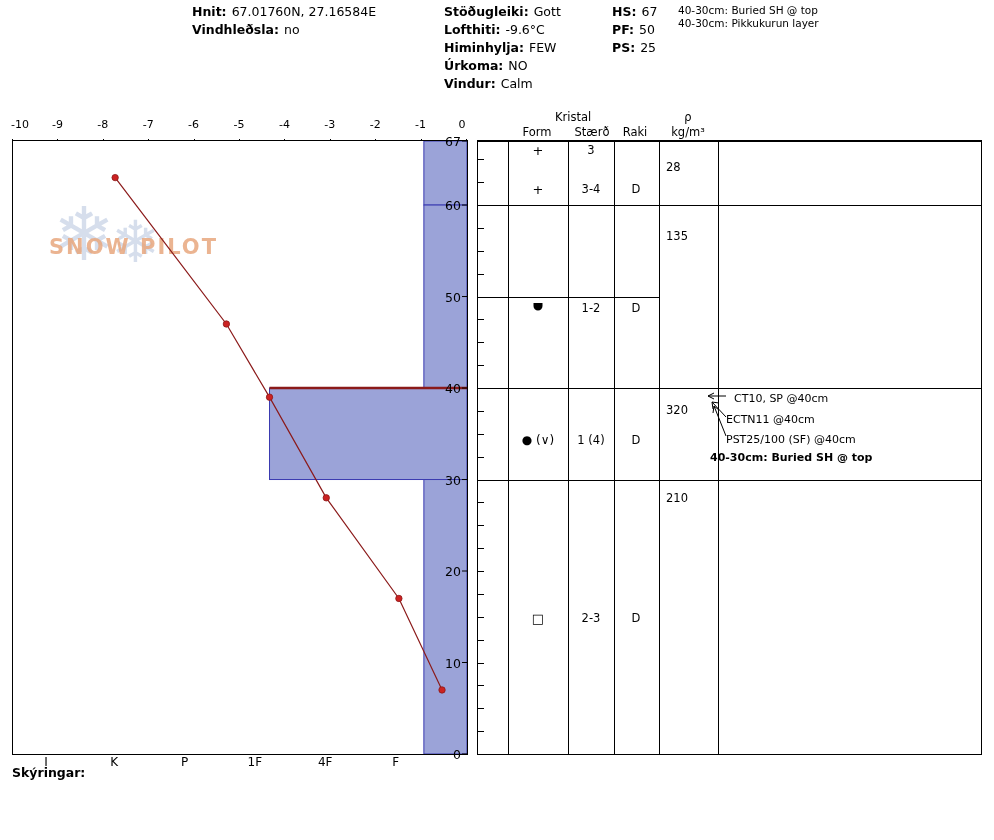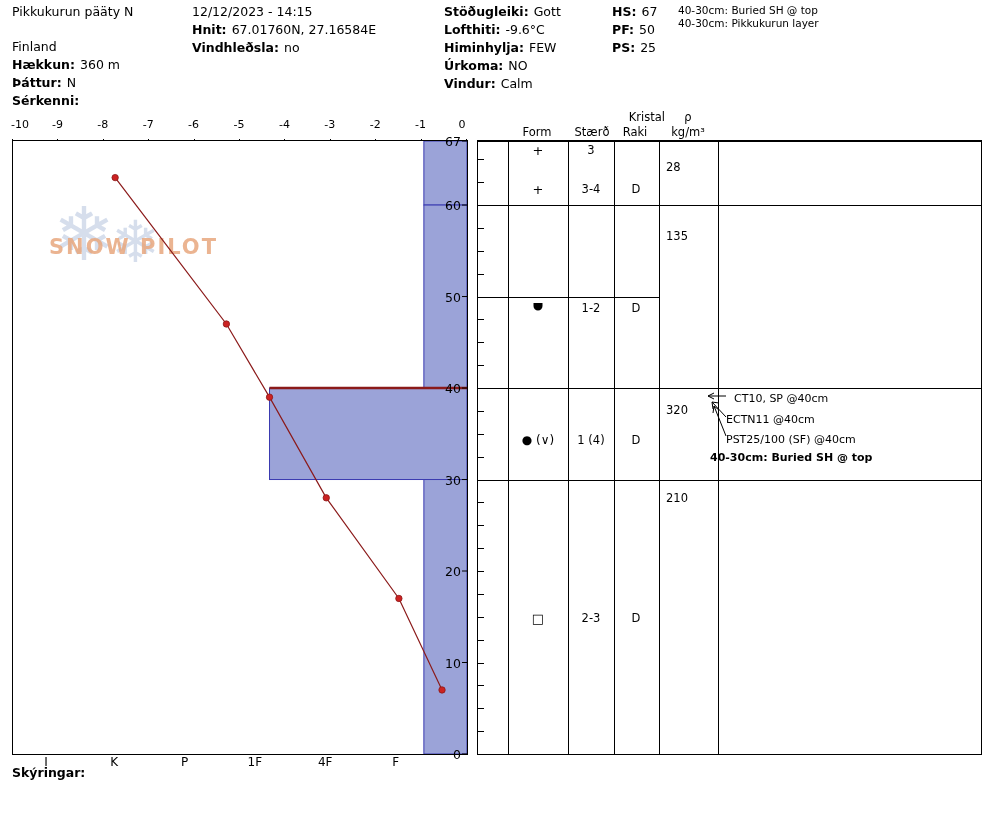--- a/index.html
+++ b/index.html
@@ -53,31 +53,22 @@
 
   .skyr{position:absolute;left:12px;top:765px;font-size:12.5px;font-weight:bold;}
 </style>
 </head>
 <body>
 
 <div class="root">
 
   <div class="hdr">
 
-    <div class="col1">
-      <div class="row">Pikkukurun pääty N</div>
-      <div class="row" style="height:14px"></div>
-      <div class="row">Finland</div>
-      <div class="row"><span class="kv"><span class="k">Hækkun:</span><span class="v">360 m</span></span></div>
-      <div class="row"><span class="kv"><span class="k">Þáttur:</span><span class="v">N</span></span></div>
-      <div class="row"><span class="kv"><span class="k">Sérkenni:</span><span class="v"></span></span></div>
-    </div>
 
     <div class="col2">
-      <div class="row">12/12/2023 - 14:15</div>
       <div class="row"><span class="kv"><span class="k">Hnit:</span><span class="v">67.01760N, 27.16584E</span></span></div>
       <div class="row"><span class="kv"><span class="k">Vindhleðsla:</span><span class="v">no</span></span></div>
     </div>
 
     <div class="col3">
       <div class="row"><span class="kv"><span class="k">Stöðugleiki:</span><span class="v">Gott</span></span></div>
       <div class="row"><span class="kv"><span class="k">Lofthiti:</span><span class="v">-9.6°C</span></span></div>
       <div class="row"><span class="kv"><span class="k">Himinhylja:</span><span class="v">FEW</span></span></div>
       <div class="row"><span class="kv"><span class="k">Úrkoma:</span><span class="v">NO</span></span></div>
       <div class="row"><span class="kv"><span class="k">Vindur:</span><span class="v">Calm</span></span></div>
@@ -170,21 +161,21 @@
       <span style="left: 34.05px;">I</span>
       <span style="left: 102.15px;">K</span>
       <span style="left: 172.52px;">P</span>
       <span style="left: 242.89px;">1F</span>
       <span style="left: 313.26px;">4F</span>
       <span style="left: 383.63px;">F</span>
     </div>
   <div class="skyr">Skýringar:</div>
 
   <div class="gridhdr">
-    <div style="position:absolute;left:78px;top:0;width:110px;text-align:right;">Kristal</div>
+    <div style="position:absolute;left:78px;top:0;width:110px;text-align:left;">Kristal</div>
     <div style="position:absolute;left:30px;top:15px;width:60px;text-align:center;">Form</div>
     <div style="position:absolute;left:87px;top:15px;width:56px;text-align:center;">Stærð</div>
     <div style="position:absolute;left:136px;top:15px;width:44px;text-align:center;">Raki</div>
     <div style="position:absolute;left:181px;top:0;width:60px;text-align:center;">ρ</div>
     <div style="position:absolute;left:181px;top:15px;width:60px;text-align:center;">kg/m³</div>
   </div>
 
   <div class="grid" id="grid">
       <div class="vline" style="left: 30px; height: 613px;"></div>
       <div class="vline" style="left: 90px; height: 613px;"></div>

